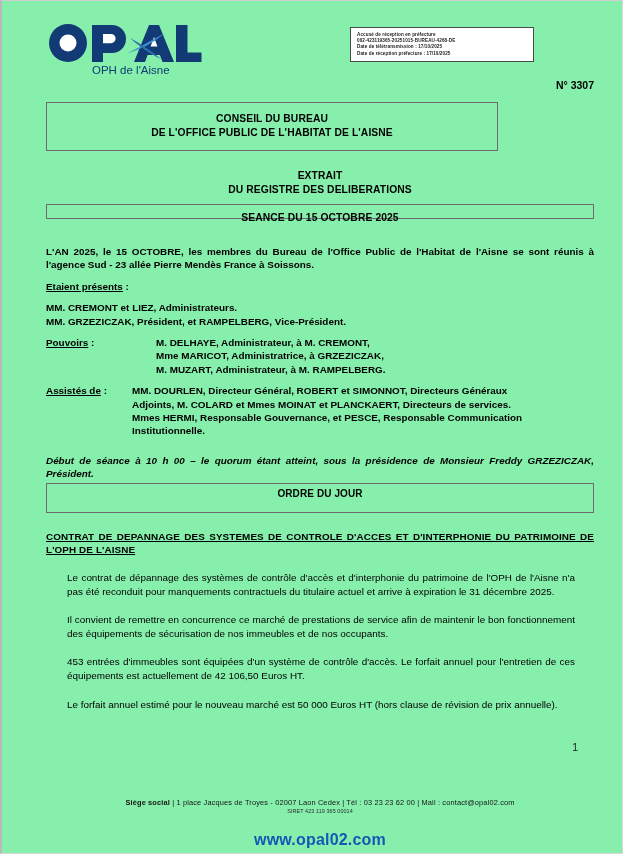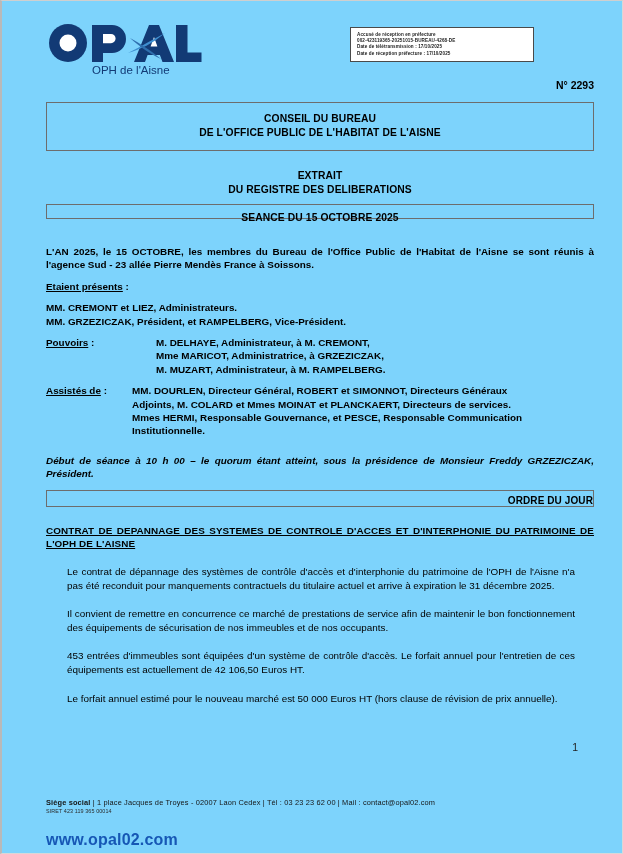--- a/index.html
+++ b/index.html
@@ -10,21 +10,21 @@
   body {
     width: 623px;
     height: 854px;
     overflow: hidden;
     font-family: "Liberation Sans", sans-serif;
   }
   .page {
     position: relative;
     width: 623px;
     height: 854px;
-    background: #7dd3fc;
+    background: #86efac;
     box-sizing: border-box;
     border-left: 2px solid #b9b9b9;
     border-top: 1px solid #cfcfcf;
     border-right: 1px solid #d8d8d8;
     border-bottom: 1px solid #d8d8d8;
   }
   .content {
     position: absolute;
     left: 44px;
     top: 0;
@@ -78,21 +78,21 @@
   
   .boxed {
     border: 1px solid #6d6d6d;
     box-sizing: border-box;
     text-align: center;
   }
   .title-box {
     position: absolute;
     left: 0;
     top: 101px;
-    width: 548px;
+    width: 452px;
     height: 49px;
     padding-top: 9px;
   }
   .title-box .ln {
     font-size: 10.3px;
     font-weight: bold;
     line-height: 13.5px;
     letter-spacing: 0.1px;
   }
 
@@ -175,25 +175,25 @@
   }
 
   .italic-p {
     font-style: italic;
     font-weight: bold;
     text-align: justify;
     margin: 0;
   }
 
   .odj-box {
-    margin-top: 9px;
+    margin-top: 2px;
     border: 1px solid #6d6d6d;
     box-sizing: border-box;
-    height: 17px;
-    text-align: right;
+    height: 30px;
+    text-align: center;
     padding-top: 3px;
   }
   .odj-box span {
     font-size: 10px;
     font-weight: bold;
     letter-spacing: 0.1px;
   }
 
   .subject {
     margin-top: 17px;
@@ -220,21 +220,21 @@
     right: 16px;
     top: 740px;
     font-size: 10.5px;
     color: #222;
   }
   .footer {
     position: absolute;
     left: 0;
     top: 797px;
     width: 548px;
-    text-align: left;
+    text-align: center;
   }
   .footer .f1 {
     font-size: 7.4px;
     color: #151515;
     letter-spacing: 0.15px;
     white-space: nowrap;
   }
   .footer .f1 b { font-weight: bold; }
   .footer .f2 {
     font-size: 5.4px;
@@ -280,21 +280,21 @@
         </svg>
       </div>
 
       <div class="stamp">
         <div>Accusé de réception en préfecture</div>
         <div>002-423119365-20251015-BUREAU-4268-DE</div>
         <div>Date de télétransmission : 17/10/2025</div>
         <div>Date de réception préfecture : 17/10/2025</div>
       </div>
 
-      <div class="docnum">N° 2293</div>
+      <div class="docnum">N° 3307</div>
     </div>
 
     <div class="boxed title-box">
       <div class="ln">CONSEIL DU BUREAU</div>
       <div class="ln">DE L'OFFICE PUBLIC DE L'HABITAT DE L'AISNE</div>
     </div>
 
     <div class="extrait">
       <div class="ln">EXTRAIT</div>
       <div class="ln">DU REGISTRE DES DELIBERATIONS</div>

